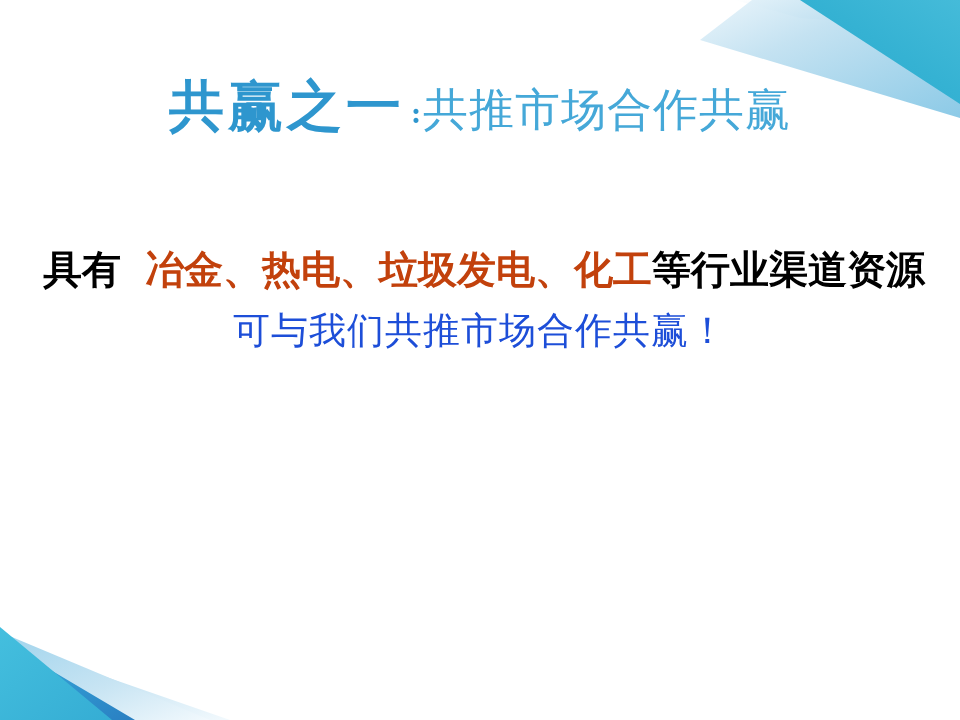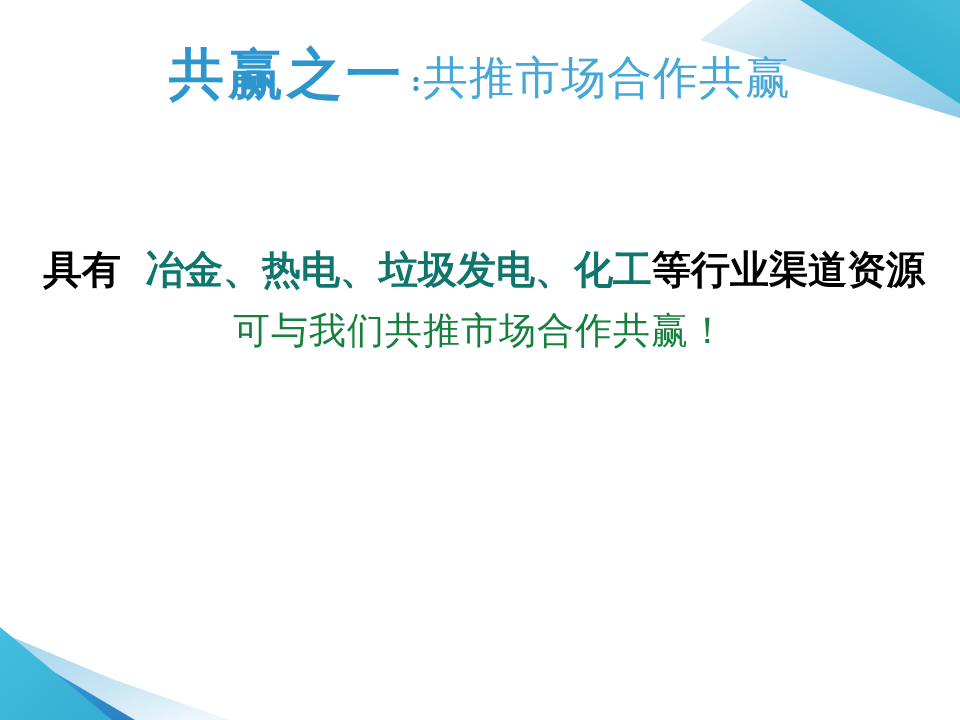--- a/index.html
+++ b/index.html
@@ -25,21 +25,21 @@
     left: 0;
     width: 960px;
     height: 720px;
     pointer-events: none;
   }
 
   
   #title-block {
     position: absolute;
     left: 0;
-    top: 46px;
+    top: 78px;
     width: 960px;
     text-align: center;
     white-space: nowrap;
     line-height: 1;
   }
   .title-main {
     font-family: "DejaVu Serif", "Liberation Serif", serif;
     font-size: 55px;
     font-weight: bold;
     letter-spacing: 4px;
@@ -139,22 +139,22 @@
     </g>
   </svg>
 
   <div id="title-block">
     <span class="title-main" style="color: rgb(46, 150, 206);">共赢之一</span><span class="title-colon" style="color: rgb(46, 150, 206);">:</span><span class="title-sub" style="color: rgb(69, 168, 216);">共推市场合作共赢</span>
   </div>
 
   <div id="body-block">
 
     <div class="body-line body-line-1">
-      <span class="seg" style="color: rgb(0, 0, 0); margin-left: 8px;">具有</span><span class="seg" style="color: #0f766e; margin-left: 24px;">冶金、热电、垃圾发电、化工</span><span class="seg" style="color: rgb(0, 0, 0);">等行业渠道资源</span>
+      <span class="seg" style="color: rgb(0, 0, 0); margin-left: 8px;">具有</span><span class="seg" style="color: #c2410c; margin-left: 24px;">冶金、热电、垃圾发电、化工</span><span class="seg" style="color: rgb(0, 0, 0);">等行业渠道资源</span>
     </div>
 
     <div class="body-line body-line-2">
-      <span class="seg" style="color: #15803d;">可与我们共推市场合作共赢！</span>
+      <span class="seg" style="color: #1d4ed8;">可与我们共推市场合作共赢！</span>
     </div>
 
   </div>
 
 </div>
 
 </body></html>

